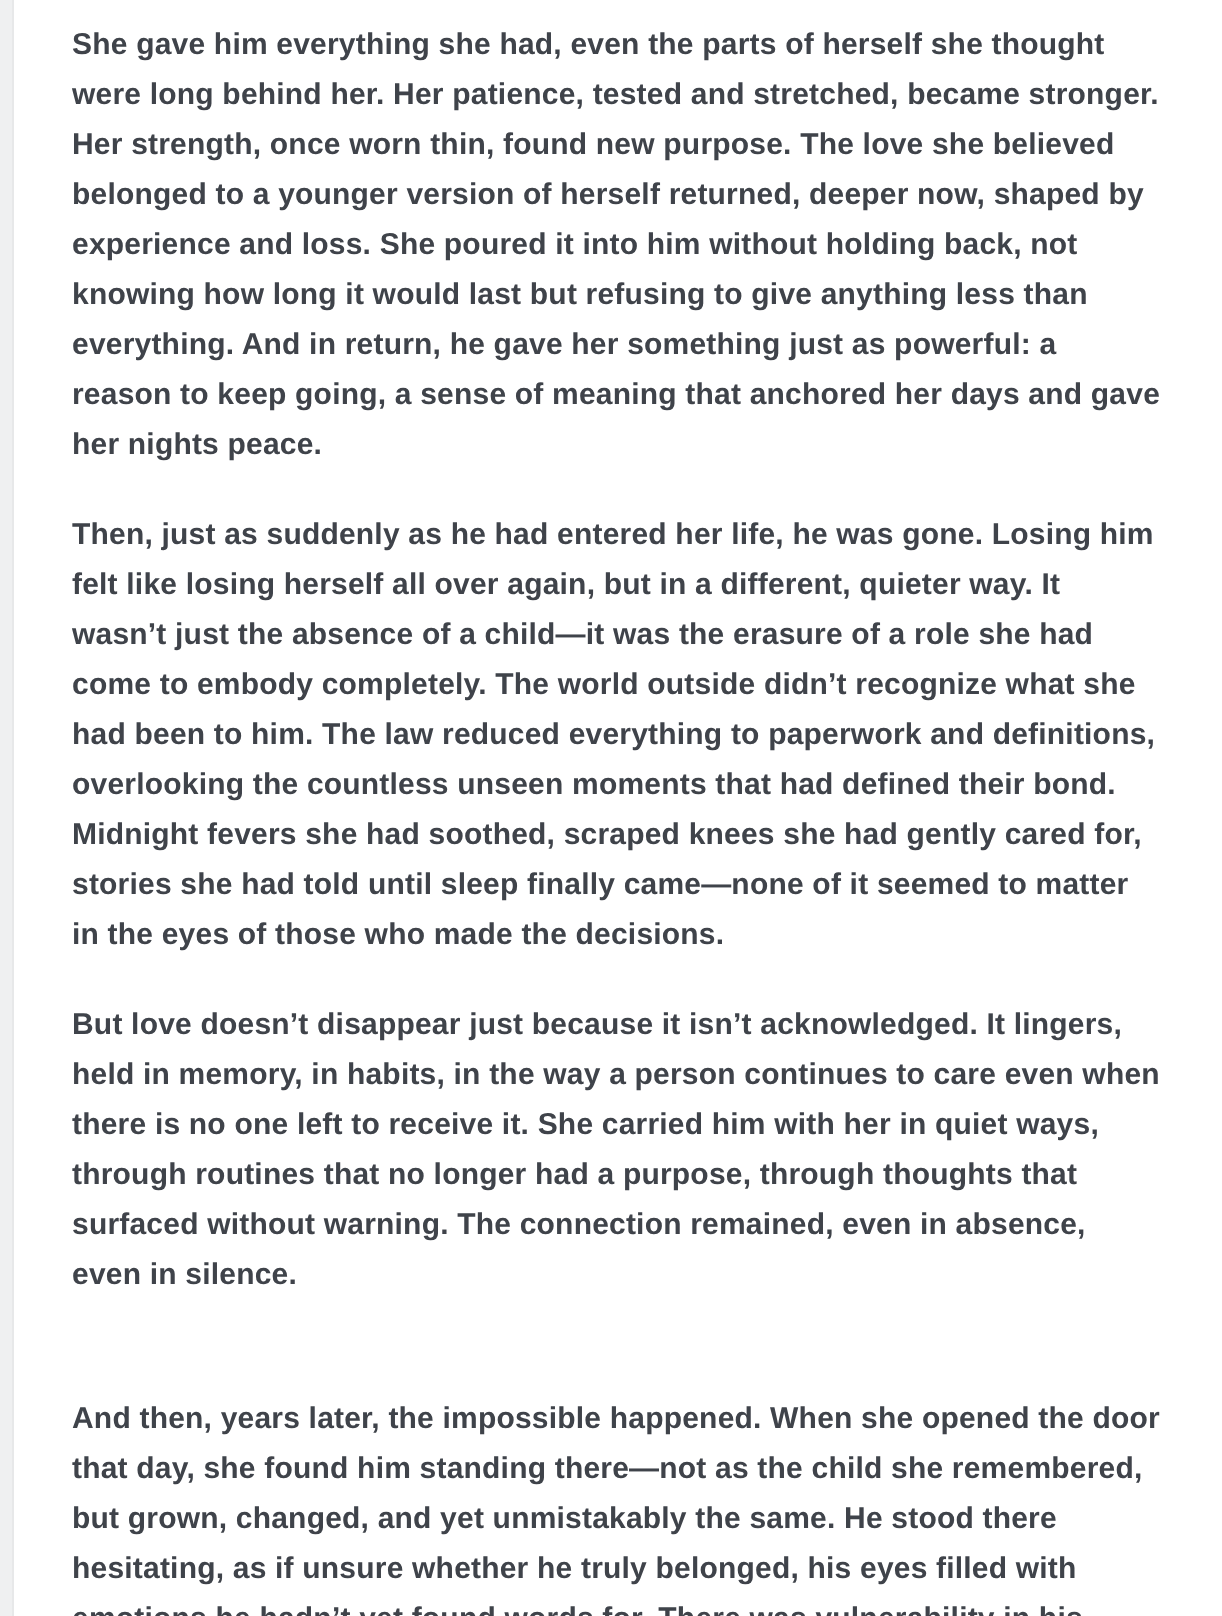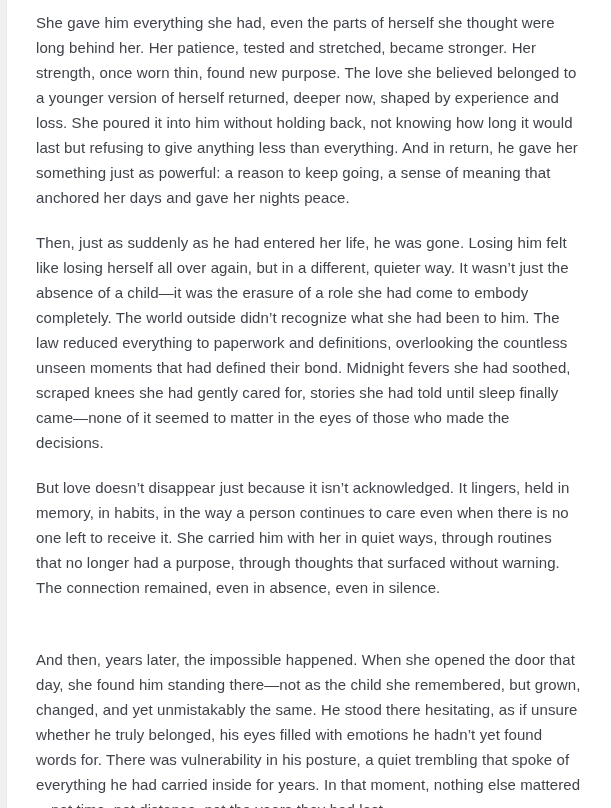--- a/index.html
+++ b/index.html
@@ -1,21 +1,21 @@
 <!DOCTYPE html>
 <html style="--text-color: #3f434a; --bg-color: #ffffff; --gutter-color: #eff0f1;"><head>
 <meta charset="utf-8">
 <style>
   :root {
     --text-color: #3f434a;
     --bg-color: #ffffff;
     --gutter-color: #eff0f1;
     --gutter-edge: #e7e8e9;
   }
-  * { margin: 0; padding: 0; box-sizing: border-box; }
+  * { margin: 0; padding: 0; box-sizing: border-box; font-weight: bold; }
   html, body {
     width: 611px;
     height: 808px;
     background: var(--bg-color);
     overflow: hidden;
     font-family: "Liberation Sans", "DejaVu Sans", sans-serif;
   }
   .page {
     position: relative;
     width: 611px;

